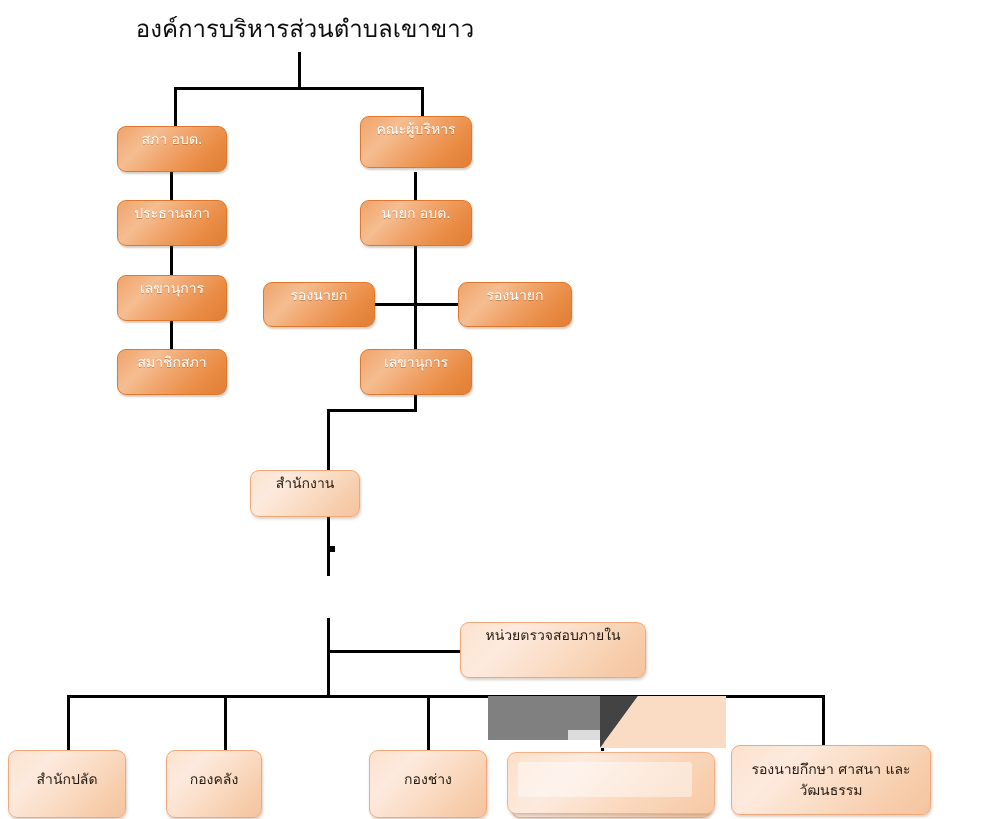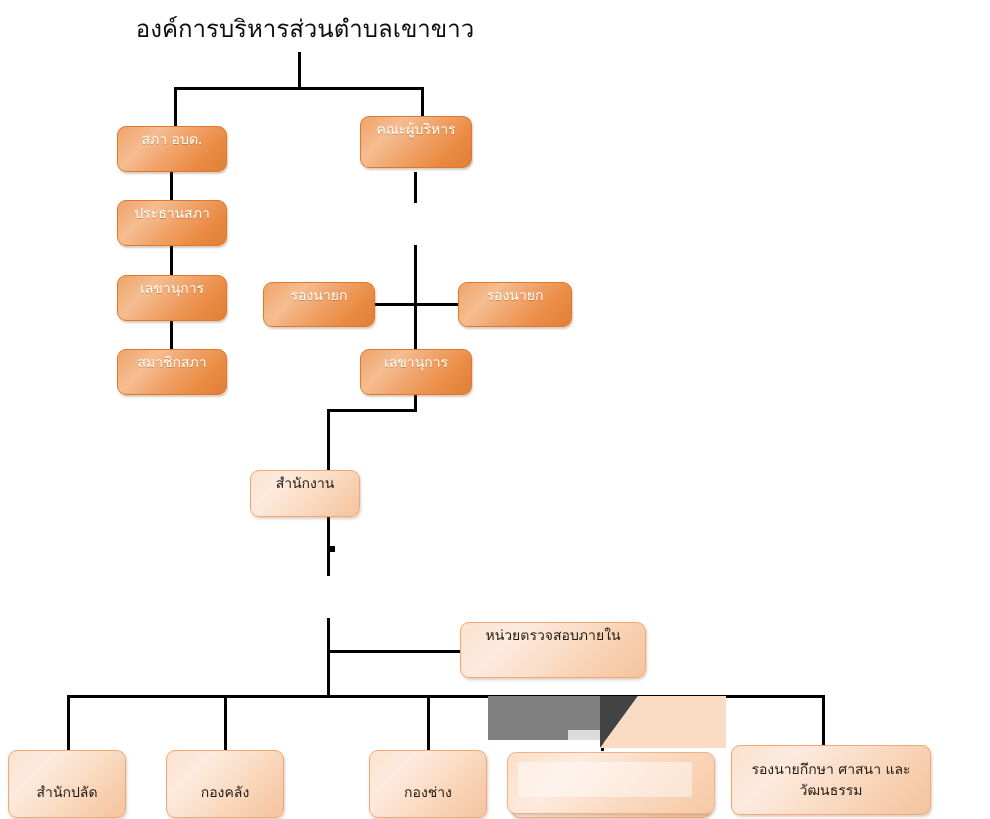--- a/index.html
+++ b/index.html
@@ -79,21 +79,21 @@
         #f7cdac 80%,
         #f5c49f 100%);
     box-shadow: 1px 2px 3px rgba(140,110,85,0.33);
   }
   .node .label {
     display: block;
     width: 100%;
   }
   
   .node.tall {
-    align-items: center;
+    align-items: flex-start;
     padding-top: 18px;
   }
   
   #artifact {
     position: absolute;
     left: 488px;
     top: 696px;
     width: 238px;
     height: 58px;
     z-index: 6;
@@ -174,20 +174,23 @@
   <div class="node dark" style="left:117px; top:126px; width:110px; height:46px;">
     <span class="label">สภา อบต.</span>
   </div>
   <div class="node dark" style="left:360px; top:116px; width:112px; height:52px;">
     <span class="label">คณะผู้บริหาร</span>
   </div>
 
   <div class="node dark" style="left:117px; top:200px; width:110px; height:46px;">
     <span class="label">ประธานสภา</span>
   </div>
+  <div class="node dark" style="left:360px; top:200px; width:112px; height:46px;">
+    <span class="label">นายก อบต.</span>
+  </div>
 
   <div class="node dark" style="left:117px; top:275px; width:110px; height:46px;">
     <span class="label">เลขานุการ</span>
   </div>
   <div class="node dark" style="left:263px; top:282px; width:112px; height:45px;">
     <span class="label">รองนายก</span>
   </div>
   <div class="node dark" style="left:458px; top:282px; width:114px; height:45px;">
     <span class="label">รองนายก</span>
   </div>
@@ -203,21 +206,21 @@
     <span class="label">สำนักงาน</span>
   </div>
 
   <div class="node light" style="left:460px; top:622px; width:186px; height:56px;">
     <span class="label">หน่วยตรวจสอบภายใน</span>
   </div>
 
   <div class="node light tall" style="left:8px; top:750px; width:118px; height:68px;">
     <span class="label">สำนักปลัด</span>
   </div>
-  <div class="node light tall" style="left:166px; top:750px; width:118px; height:68px;">
+  <div class="node light tall" style="left:166px; top:750px; width:96px; height:68px;">
     <span class="label">กองคลัง</span>
   </div>
   <div class="node light tall" style="left:369px; top:750px; width:118px; height:68px;">
     <span class="label">กองช่าง</span>
   </div>
   <div class="node light tall" style="left:511px; top:752px; width:200px; height:66px; padding-top:16px;">
     <span class="label">กองสาธารณสุขและสิ่งแวดล้อม</span>
   </div>
   <div class="node light" style="left:731px; top:745px; width:200px; height:70px; flex-direction:column; justify-content:center;">
     <span class="label">รองนายกึกษา ศาสนา และ</span>

